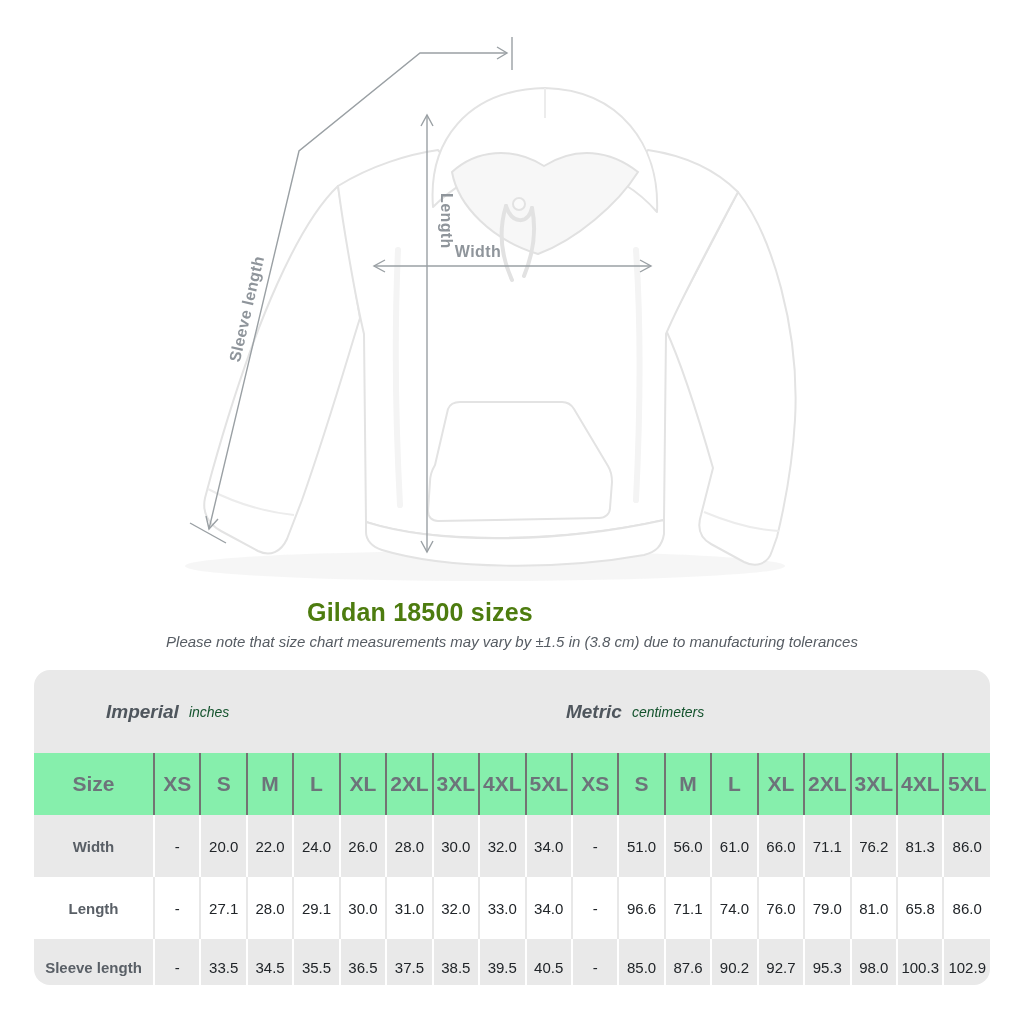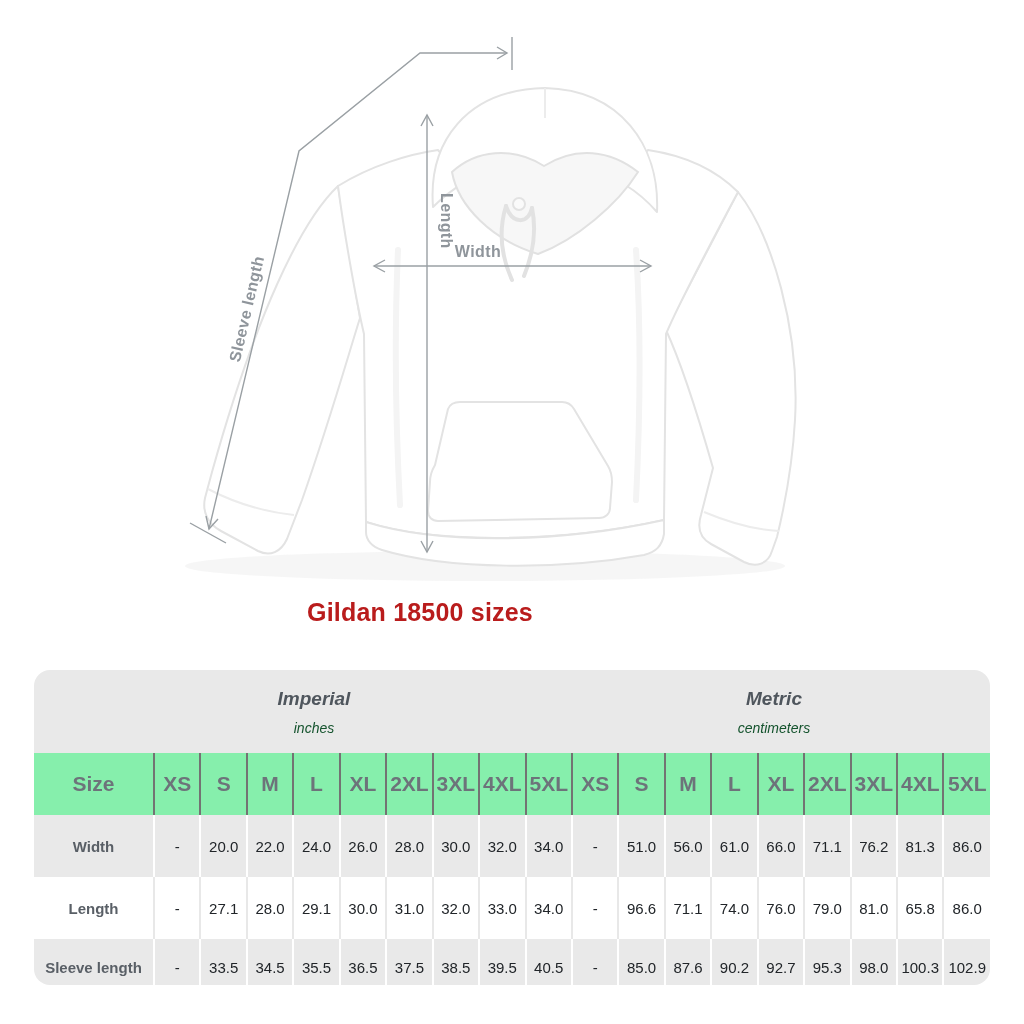--- a/index.html
+++ b/index.html
@@ -11,38 +11,38 @@
   .figure { position:absolute; left:0; top:0; width:1024px; height:600px; }
   .mline  { stroke:#9aa0a4; stroke-width:1.4; fill:none; }
   .mlabel { font-family:"Liberation Sans",sans-serif; font-size:16px; font-weight:bold;
             fill:#8f959b; letter-spacing:.4px; }
   .cloth  { fill:#ffffff; stroke:#e3e3e3; stroke-width:2; stroke-linejoin:round; }
   .seam   { fill:none; stroke:#ececec; stroke-width:2; }
   .fold   { fill:none; stroke:#f4f4f4; stroke-width:6; stroke-linecap:round; }
   
   .title {
     position:absolute; left:0; top:598px; width:840px; text-align:center;
-    font-size:25px; font-weight:bold; color:#b91c1c; letter-spacing:.2px;
+    font-size:25px; font-weight:bold; color:#4d7c0f; letter-spacing:.2px;
   }
   .subtitle {
     position:absolute; left:0; top:633px; width:1024px; text-align:center;
     font-size:15px; font-style:italic; color:#565c63;
   }
   
   .table-wrap {
     position:absolute; left:34px; top:670px; width:956px; height:315px;
     border-radius:16px; overflow:hidden;
   }
   table.size-table {
     width:100%; height:100%; border-collapse:collapse; table-layout:fixed;
     text-align:center; font-family:"Liberation Sans",sans-serif;
   }
   col.c0 { width:120px; }
   tr.r-band td { background:#e9e9e9; height:81px; vertical-align:middle; }
-  .band-box { display:flex; flex-direction:column; align-items:center; gap:10px; }
+  .band-box { display:flex; flex-direction:row; align-items:center; gap:10px; }
   .band-box.shift-imp { transform:translateX(-49px); }
   .band-box.shift-met { transform:translateX(-7px); }
   .band-title { font-size:19px; font-weight:bold; font-style:italic; color:#4f565d; }
   .band-unit  { font-size:14px; font-style:italic; color:#14532d; }
   tr.r-size th { background:#86efac; height:60px; font-size:21px; font-weight:bold; color:#6d737a; }
   tr.r-size th + th { border-left:2px solid #737373; }
   tr.r-data td { font-size:15px; color:#212529; height:60px; }
   tr.r-data td.lbl { font-weight:bold; color:#595f66; }
   tr.gray  td { background:#e9e9e9; }
   tr.gray  td + td { border-left:2px solid #ffffff; }
@@ -108,20 +108,21 @@
           <path class="mline" d="M 374,266 L 651,266"></path>
           <path class="mline" d="M 385,260 L 374,266 L 385,272"></path>
           <path class="mline" d="M 640,260 L 651,266 L 640,272"></path>
           <text class="mlabel" x="478" y="257" text-anchor="middle">Width</text>
         </g>
       </g>
     </svg>
   </div>
 
   <div class="title">Gildan 18500 sizes</div>
+  <div class="subtitle">Please note that size chart measurements may vary by ±1.5 in (3.8 cm) due to manufacturing tolerances</div>
 
   <div class="table-wrap">
     <table class="size-table">
       <colgroup>
         <col class="c0">
           <col>
           <col>
           <col>
           <col>
           <col>

